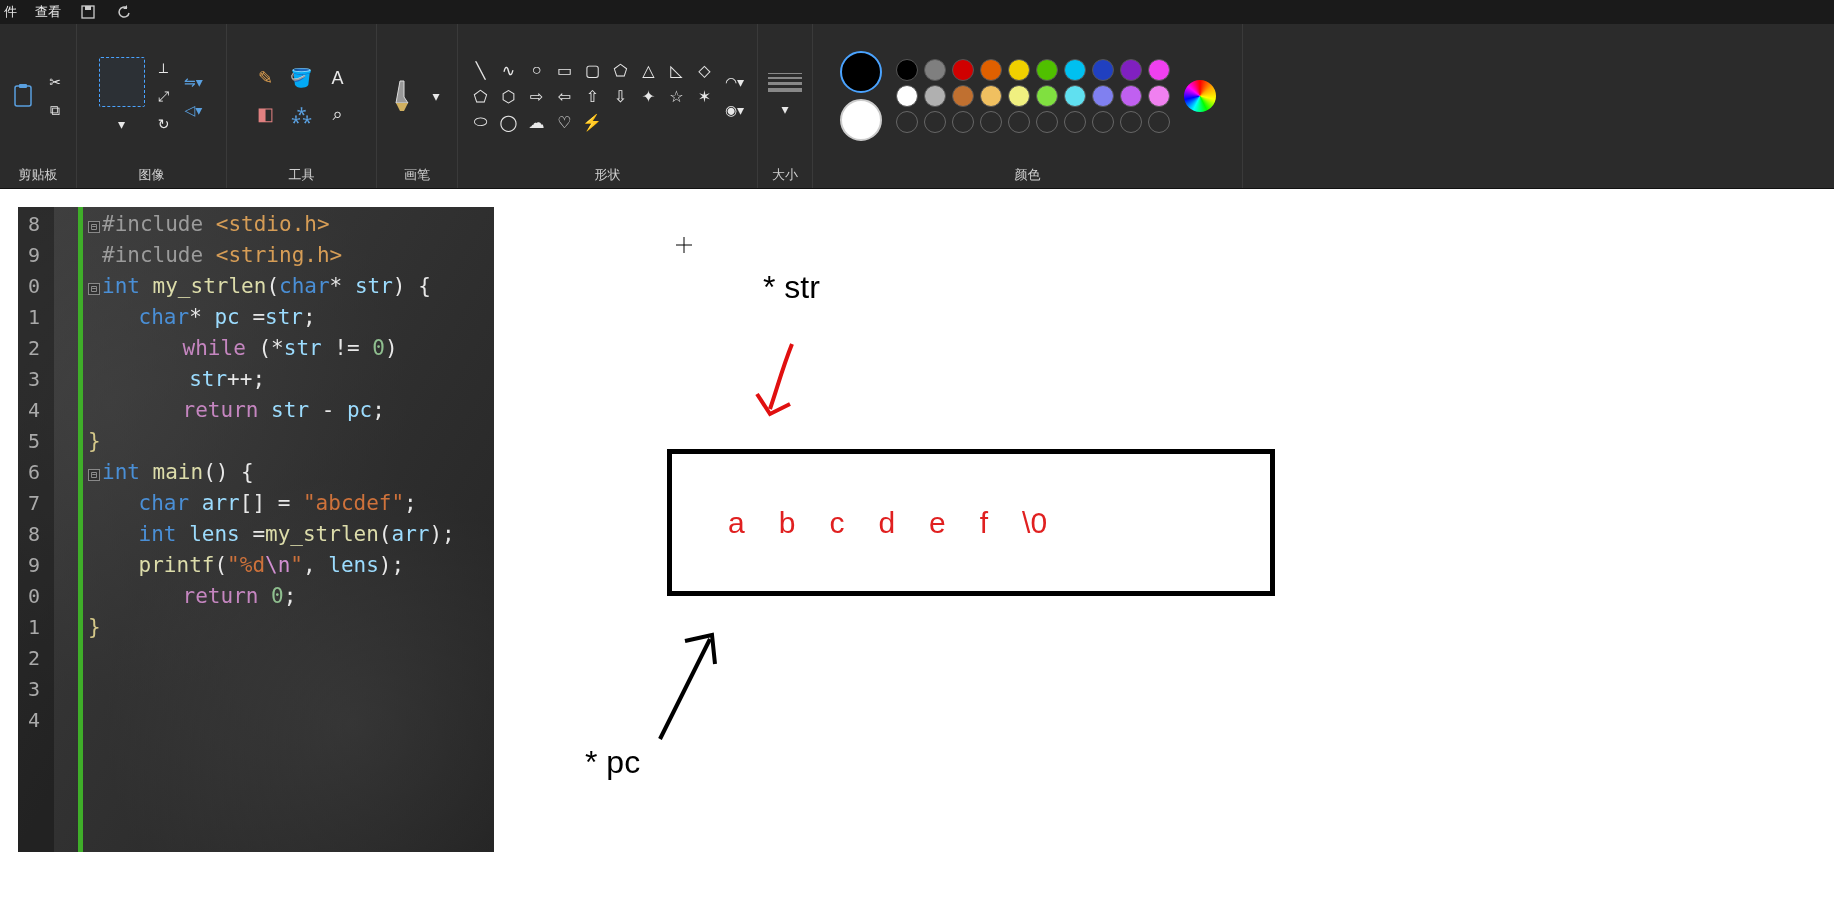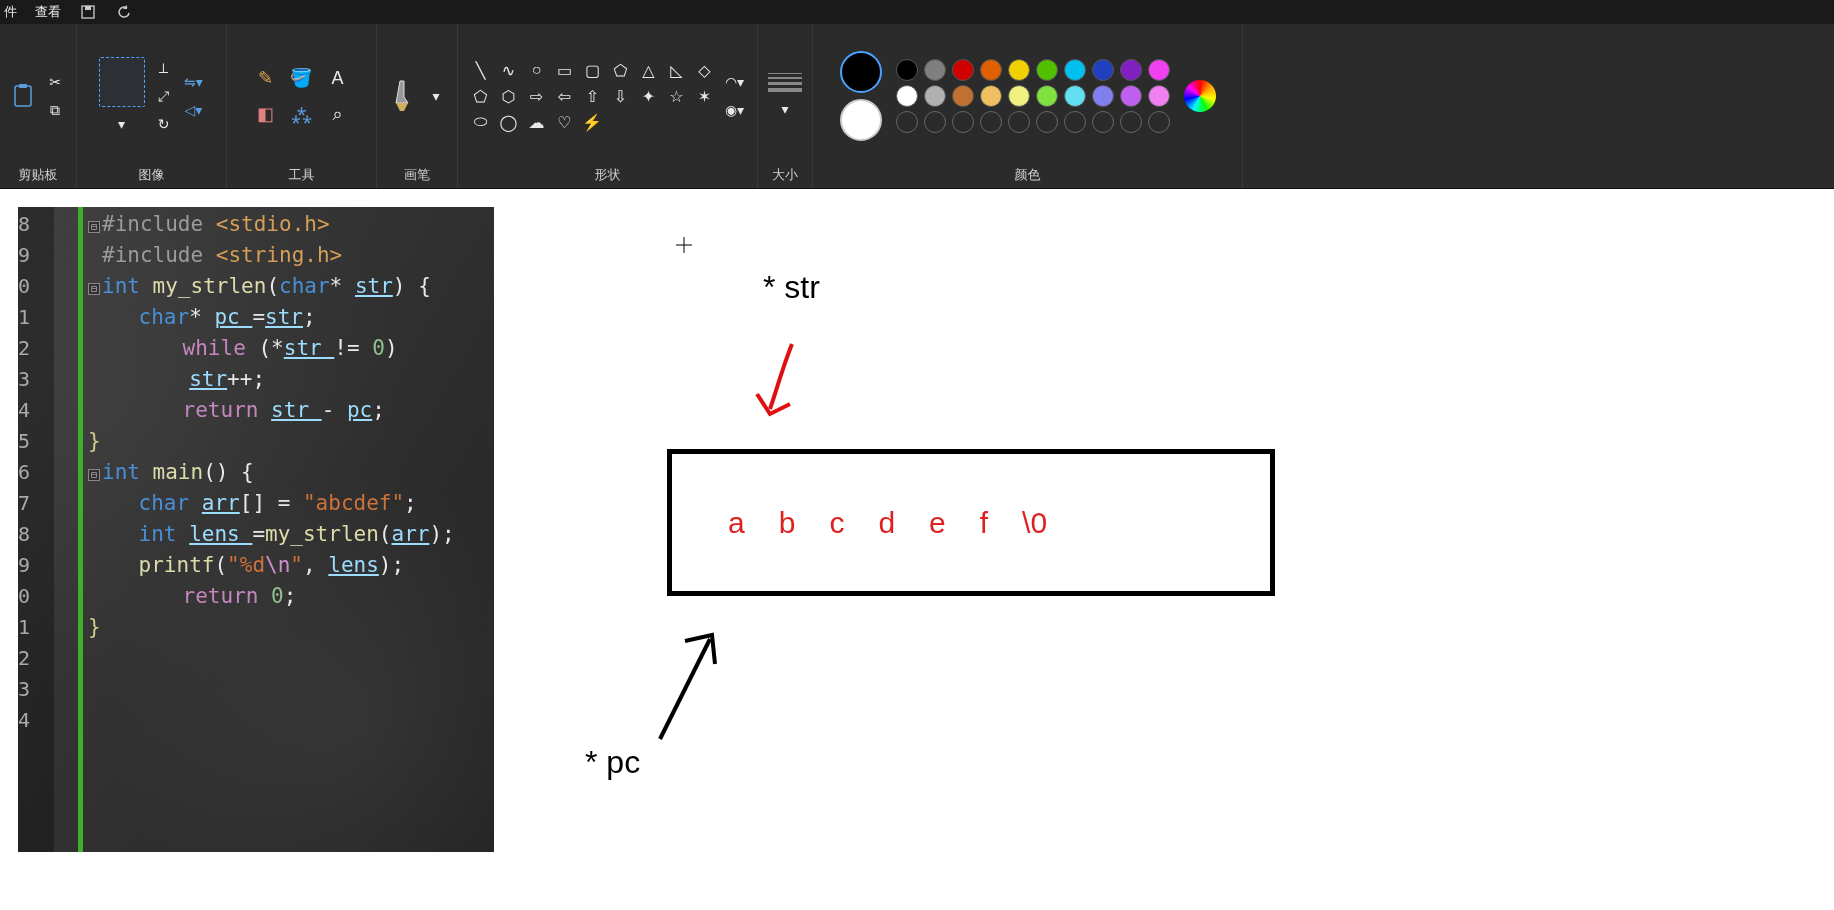--- a/index.html
+++ b/index.html
@@ -131,21 +131,21 @@
     background:
       linear-gradient(120deg, rgba(80,80,80,0.5), rgba(30,30,30,0.6)),
       radial-gradient(circle at 70% 80%, rgba(120,120,120,0.35), transparent 40%),
       radial-gradient(circle at 20% 30%, rgba(90,90,90,0.3), transparent 50%);
   }
   .linenos {
     position:relative;
     width: 36px;
     background: rgba(0,0,0,0.3);
     color: #aaa;
-    text-align: left;
+    text-align: center;
     padding: 2px 4px 0 0;
     font-size: 20px;
   }
   .greenbar {
     position:absolute;
     left:60px; top:0; bottom:0;
     width:5px; background:#3fae29;
   }
   .code-text {
     position:relative;
@@ -155,21 +155,21 @@
   }
   .tok-pre { color:#9b9b9b;}
   .tok-inc { color:#d69d56;}
   .tok-kw { color:#4a8fd6;}
   .tok-ret { color:#c586c0;margin-left:44px;}
   .tok-num { color:#8fbf8f;}
   .tok-par { color:#d6c98a;}
   .tok-fn { color:#dcdcaa;}
   .tok-str { color:#ce723b;}
   .tok-esc { color:#d18fd1;}
-  .tok-var { color:#9cdcfe;text-decoration:underline;}
+  .tok-var { color:#9cdcfe;}
   .tok-white{color:#e8e8e8;}
   .fold {
     display:inline-block; width:12px;height:12px;
     border:1px solid #888; font-size:10px; line-height:10px; text-align:center;
     color:#aaa; margin-right:2px; vertical-align:1px; background:rgba(0,0,0,0.2);
   }
 
   
   .diagram-label {
     position:absolute;

